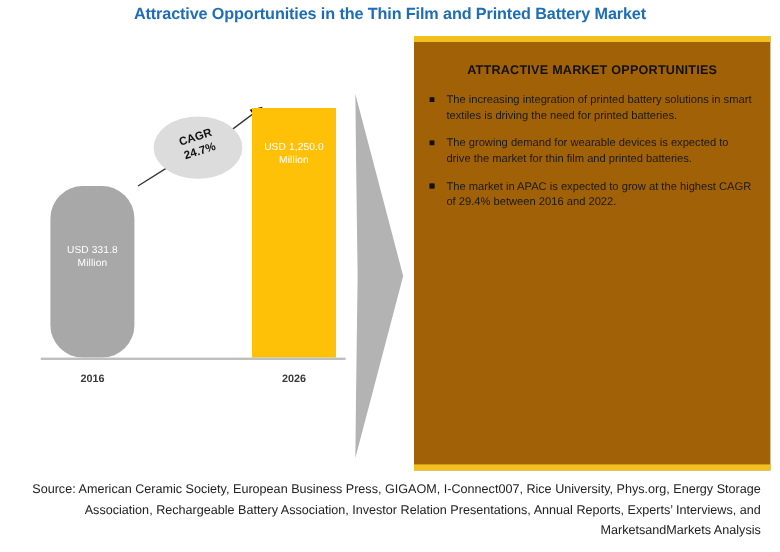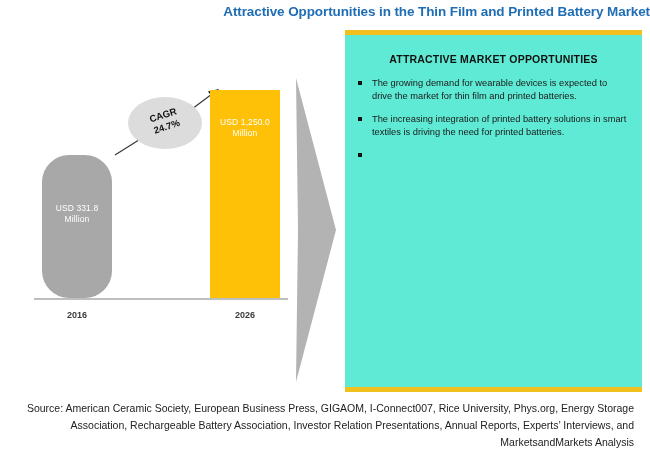--- a/index.html
+++ b/index.html
@@ -14,21 +14,21 @@
     overflow: hidden;
     position: relative;
   }
 
   
   #page-title {
     position: absolute;
     left: 0;
     top: 4px;
     width: 650px;
-    text-align: right;
+    text-align: center;
     font-size: 13.5px;
     font-weight: bold;
     color: #1F6EB5;
     letter-spacing: -0.1px;
   }
 
   
   #chart-area {
     position: absolute;
     left: 20px;
@@ -123,21 +123,21 @@
     height: 340px;
   }
 
   
   #opportunities-panel {
     position: absolute;
     left: 345px;
     top: 30px;
     width: 297px;
     height: 362px;
-    background: #5eead4;
+    background: #a16207;
     border-top: 5px solid #F2C01E;
     border-bottom: 5px solid #F2C01E;
     box-sizing: border-box;
   }
   #panel-heading {
     margin: 18px 0 12px 0;
     text-align: center;
     font-size: 10.5px;
     font-weight: bold;
     color: #111111;
@@ -219,25 +219,29 @@
 
 <svg id="chevron-arrow" viewBox="0 0 44 340" preserveAspectRatio="none">
   <polygon points="0,18 40,170 0,322 2,170" fill="#B3B3B3"></polygon>
 </svg>
 
 <div id="opportunities-panel">
   <div id="panel-heading">ATTRACTIVE MARKET OPPORTUNITIES</div>
   <ul id="bullet-list">
     <li>
       <span class="bullet-marker"></span>
+      <span>The increasing integration of printed battery solutions in smart textiles is driving the need for printed batteries.</span>
+    </li>
+    <li>
+      <span class="bullet-marker"></span>
       <span>The growing demand for wearable devices is expected to drive the market for thin film and printed batteries.</span>
     </li>
     <li>
       <span class="bullet-marker"></span>
-      <span>The increasing integration of printed battery solutions in smart textiles is driving the need for printed batteries.</span>
-    </li>
-    <li>
-      <span class="bullet-marker"></span>
+    </li>
+    <li>
+      <span class="bullet-marker"></span>
+      <span>The market in APAC is expected to grow at the highest CAGR of 29.4% between 2016 and 2022.</span>
     </li>
   </ul>
 </div>
 
 <div id="source-note">Source: American Ceramic Society, European Business Press, GIGAOM, I-Connect007, Rice University, Phys.org, Energy Storage Association, Rechargeable Battery Association, Investor Relation Presentations, Annual Reports, Experts’ Interviews, and MarketsandMarkets Analysis</div>
 
 </body></html>

